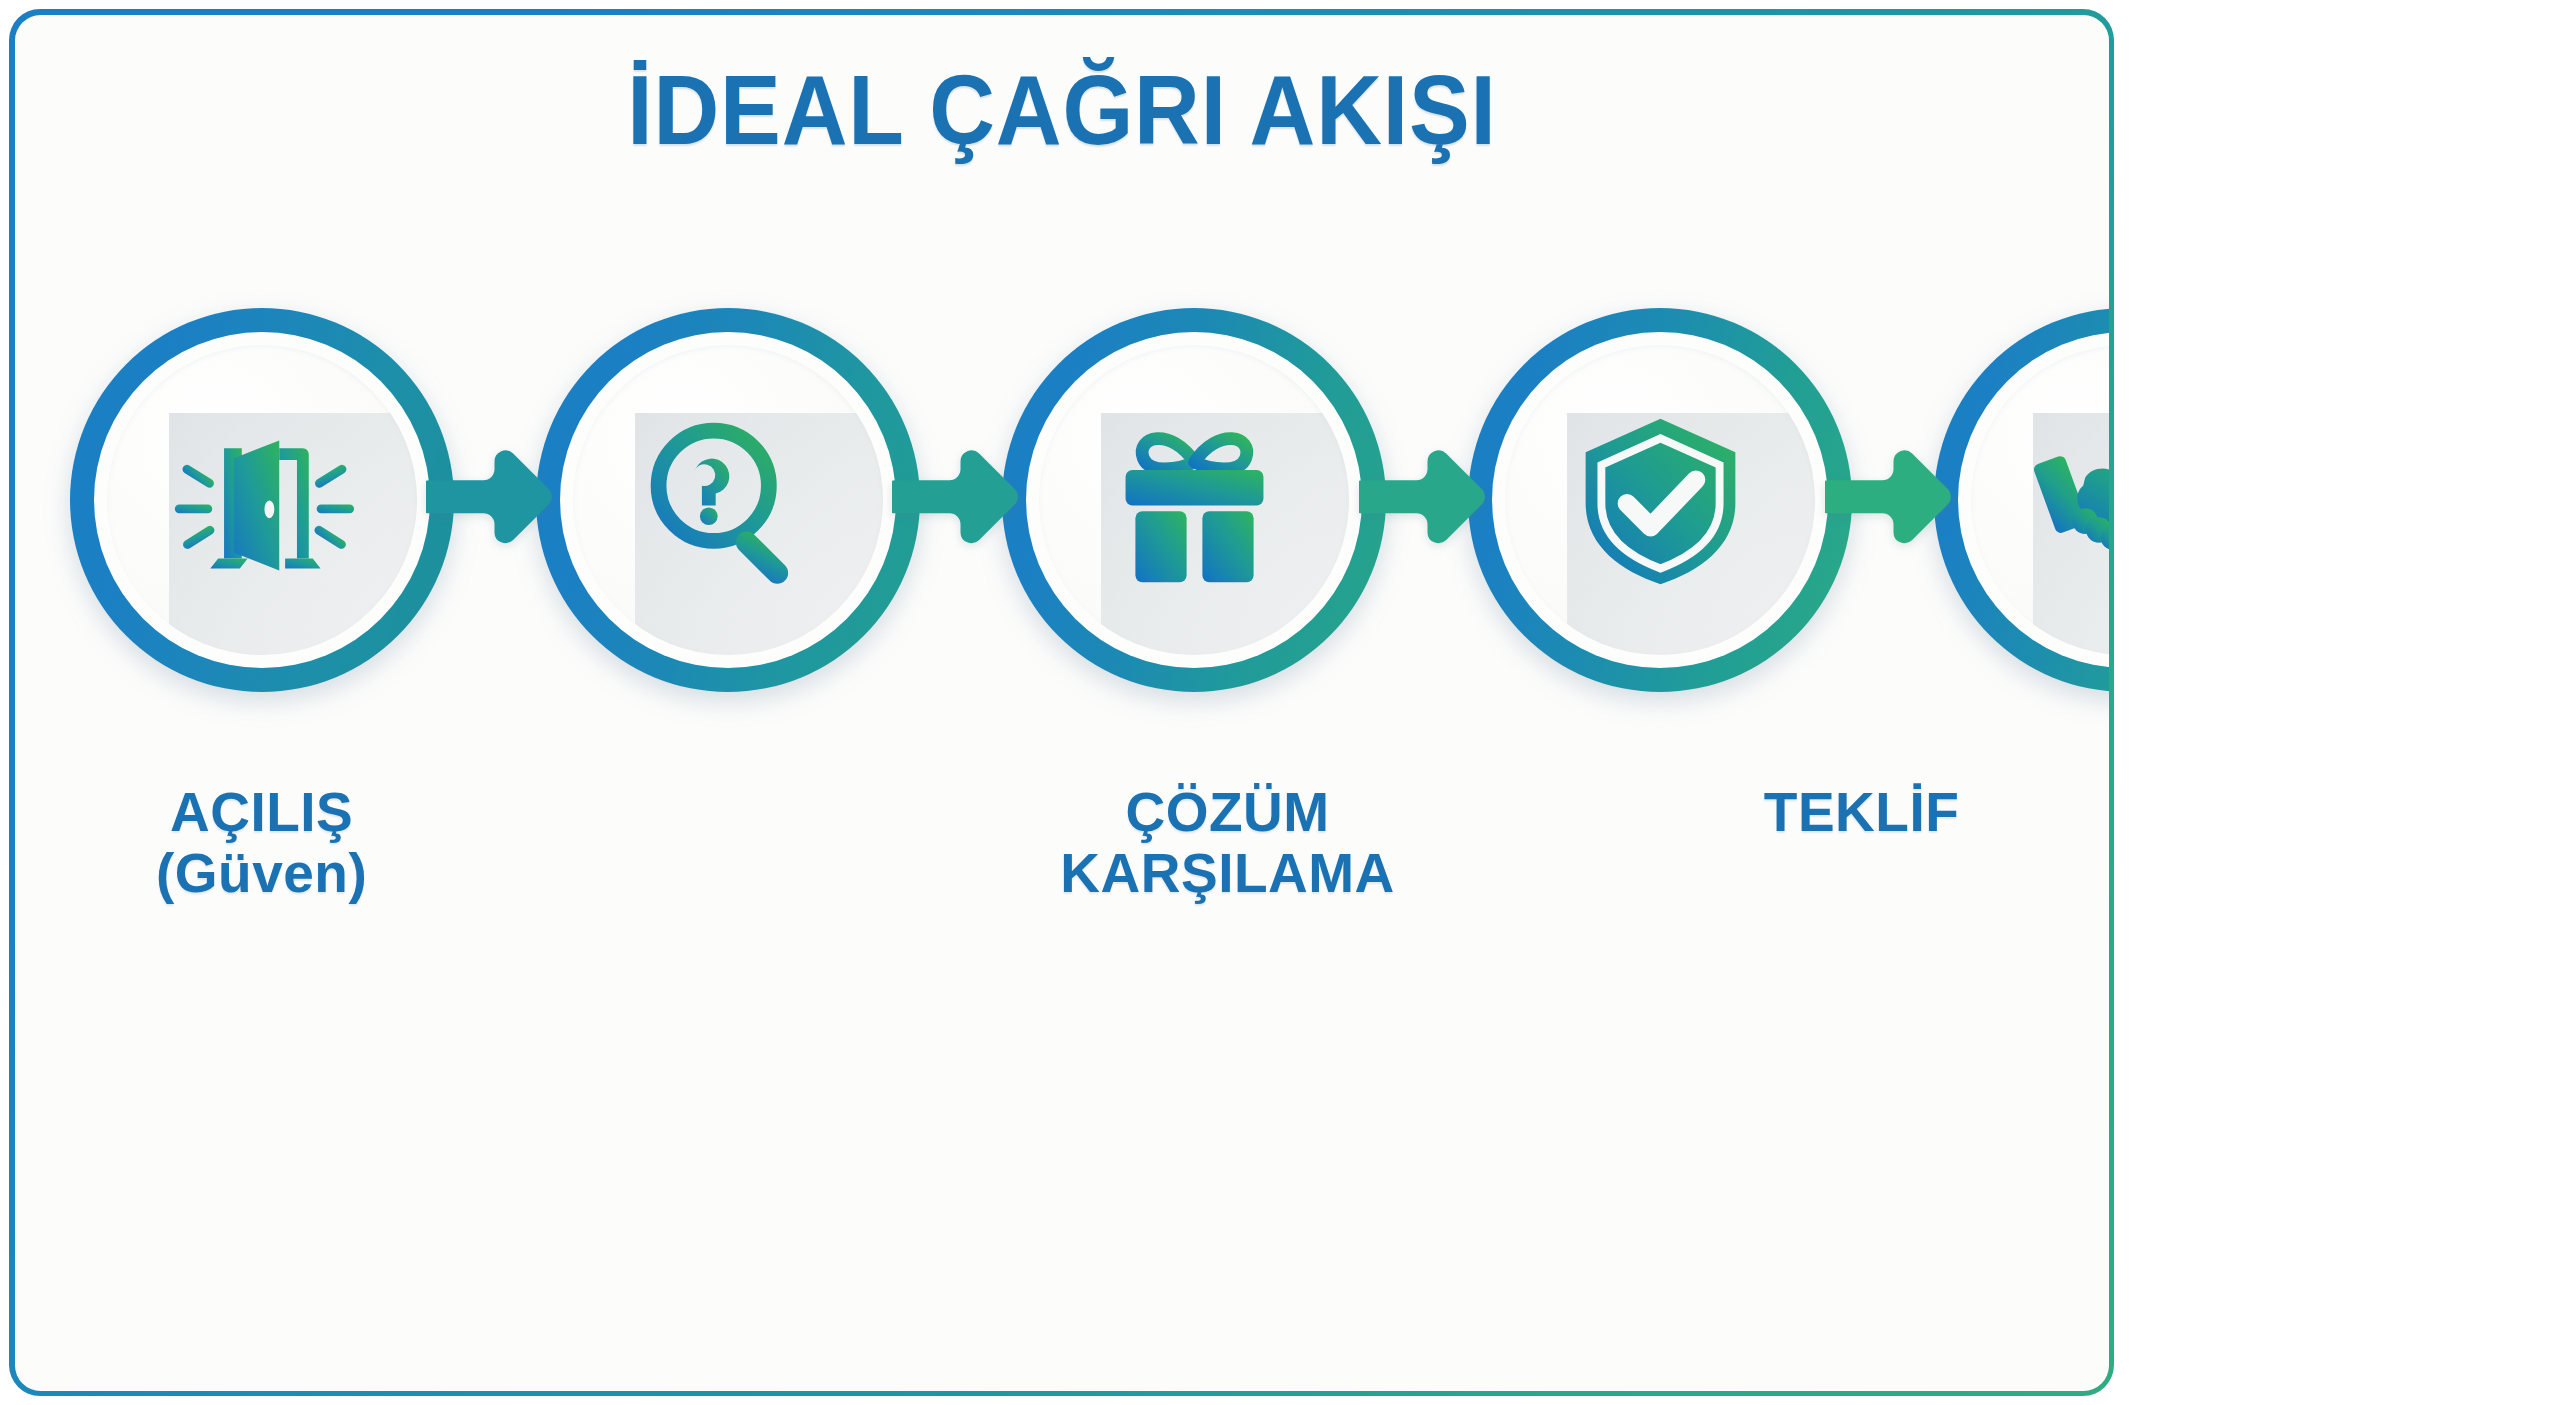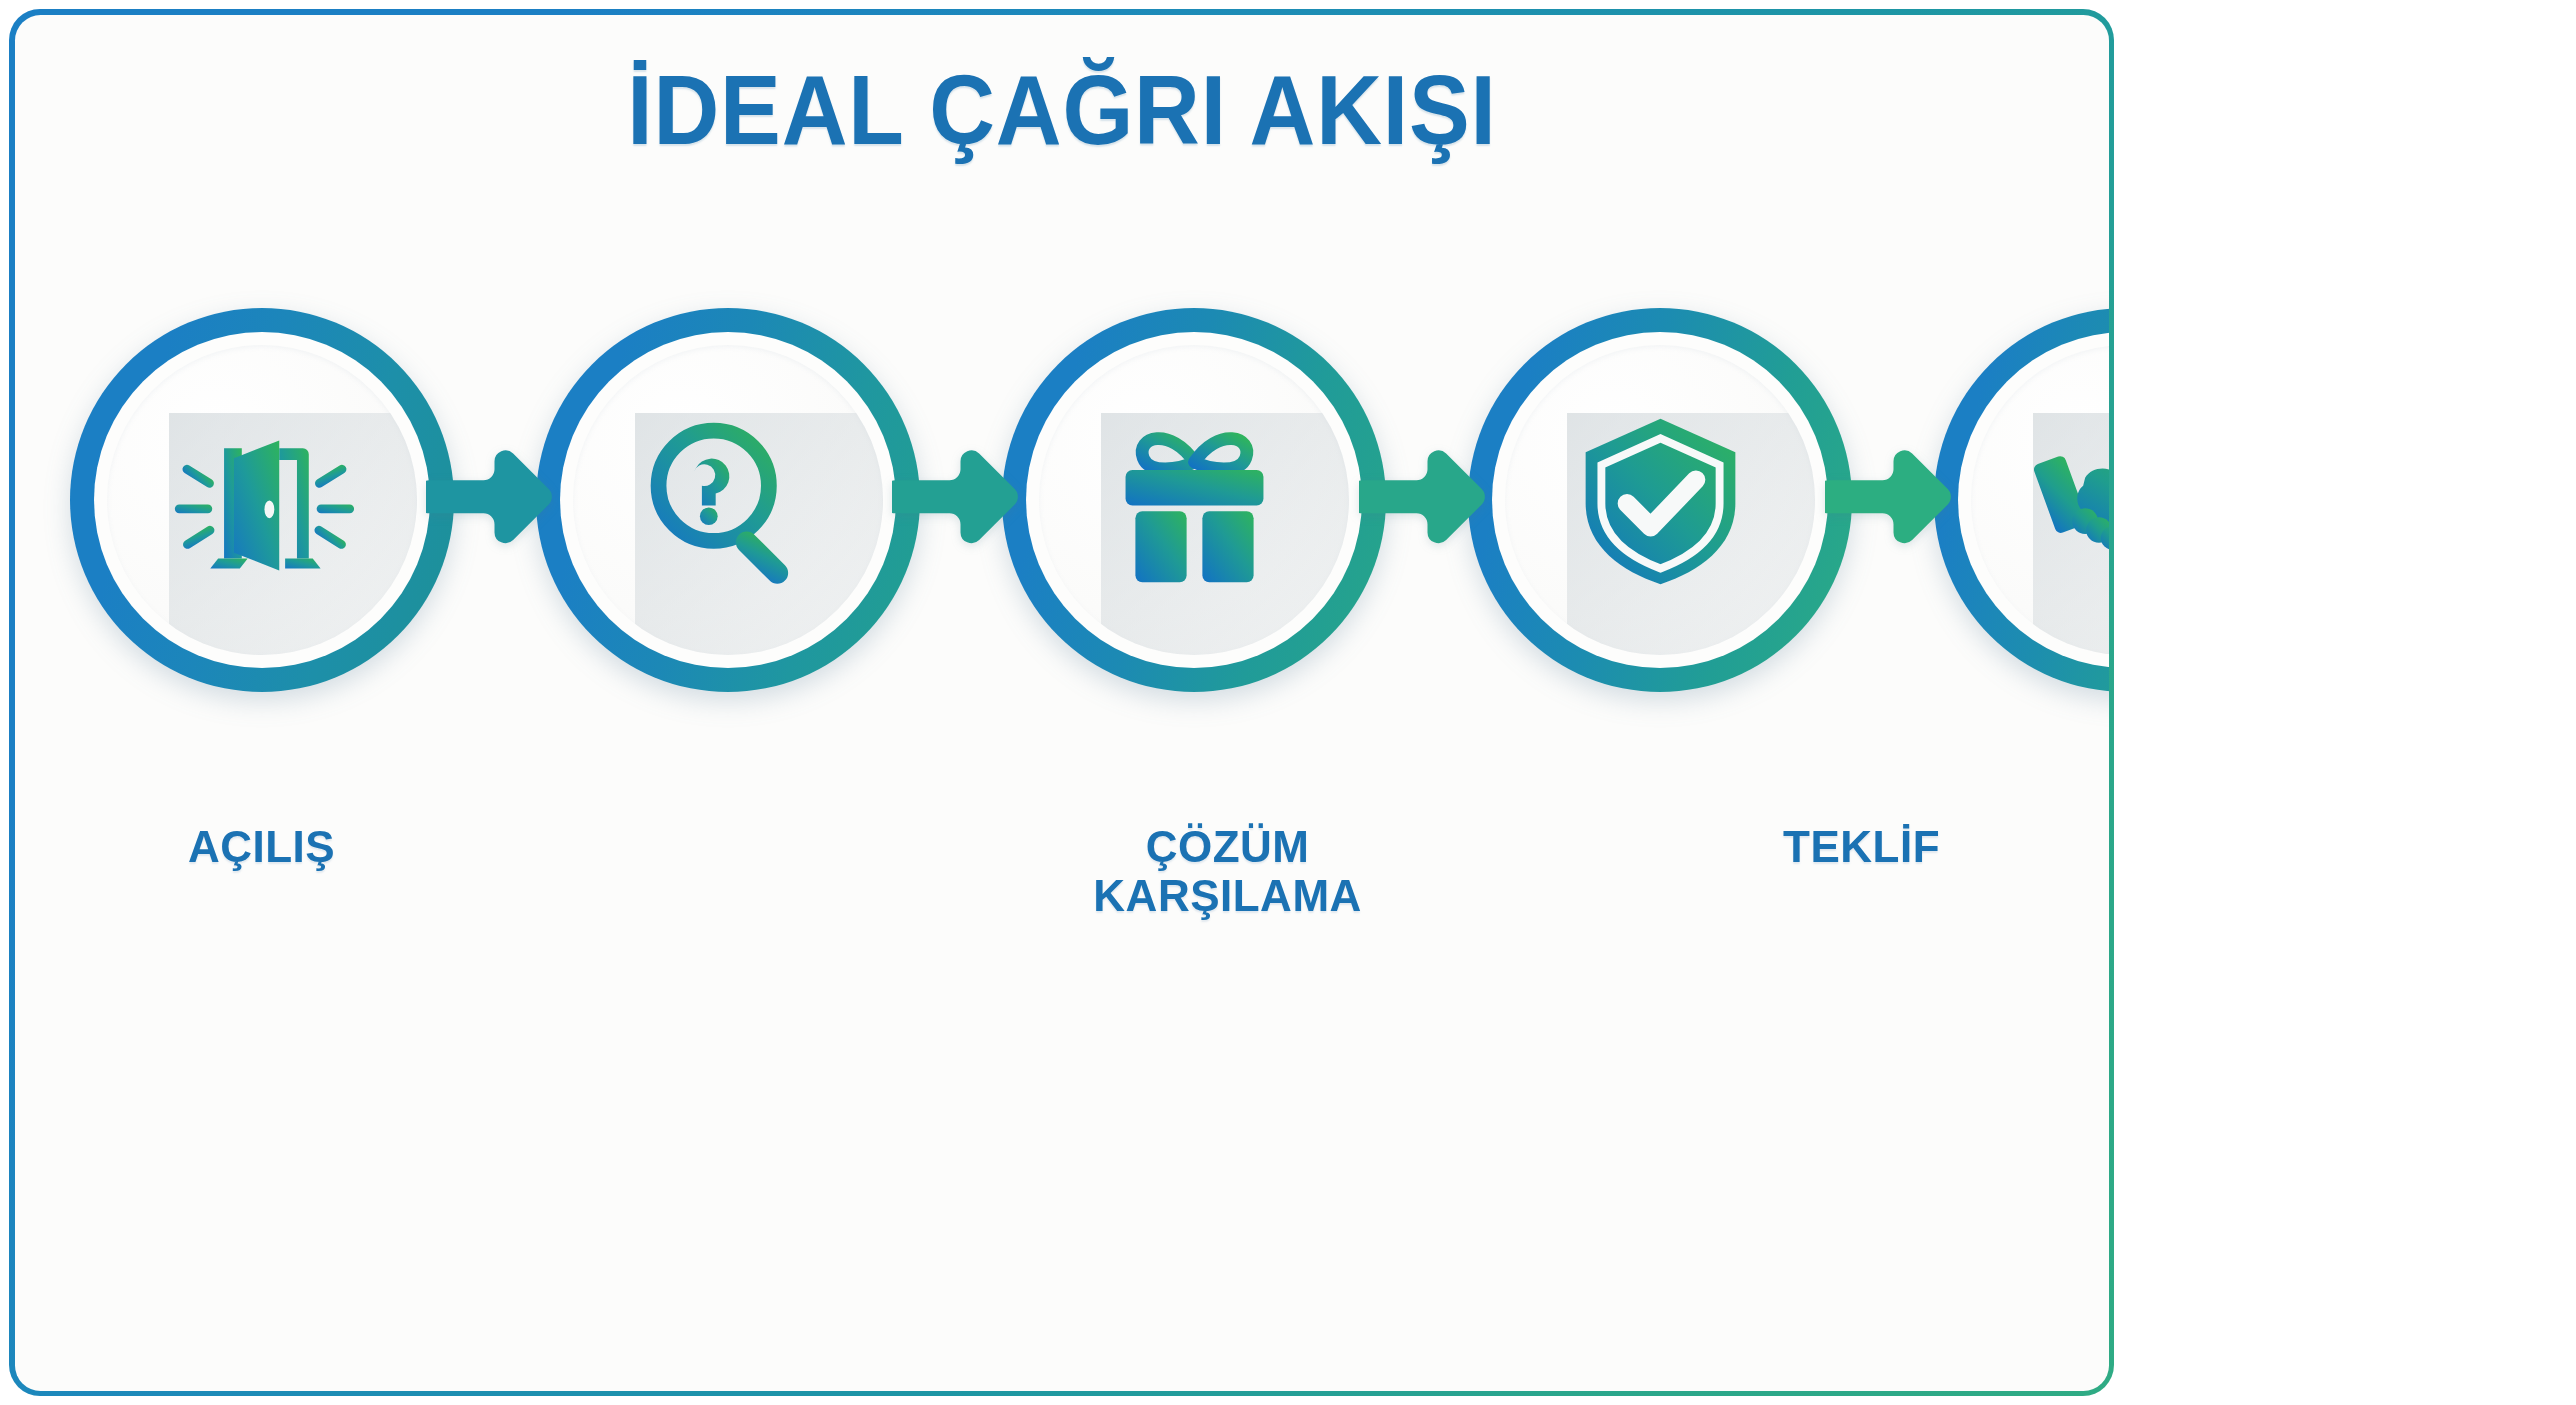--- a/index.html
+++ b/index.html
@@ -150,25 +150,24 @@
     display: flex;
     align-items: flex-start;
     justify-content: space-between;
   }
   .label-slot {
     width: 384px;
     flex: 0 0 auto;
     text-align: center;
     color: #1b72b3;
     font-weight: 700;
-    font-size: 44px;
+    font-size: 55px;
     line-height: 1.12;
     letter-spacing: 0.5px;
     text-shadow: 0 1.8px 1.8px rgba(130,165,195,0.22);
-    margin-top: 40px;
   }
   .label-gap { width: 82px; flex: 0 0 auto; }
   .label-slot .l2 { display: block; }
 </style>
 </head>
 <body>
 
 <div id="frame">
   <div id="canvas">
 
@@ -375,20 +374,21 @@
           </div>
         </div>
       </div>
 
     </div>
 
     <div id="labels">
 
       <div class="label-slot">
         <span class="l1">AÇILIŞ</span>
+        <span class="l2">(Güven)</span>
       </div>
       <div class="label-gap"></div>
 
       <div class="label-gap"></div>
 
       <div class="label-gap"></div>
 
       <div class="label-slot">
         <span class="l1">ÇÖZÜM</span>
         <span class="l2">KARŞILAMA</span>

